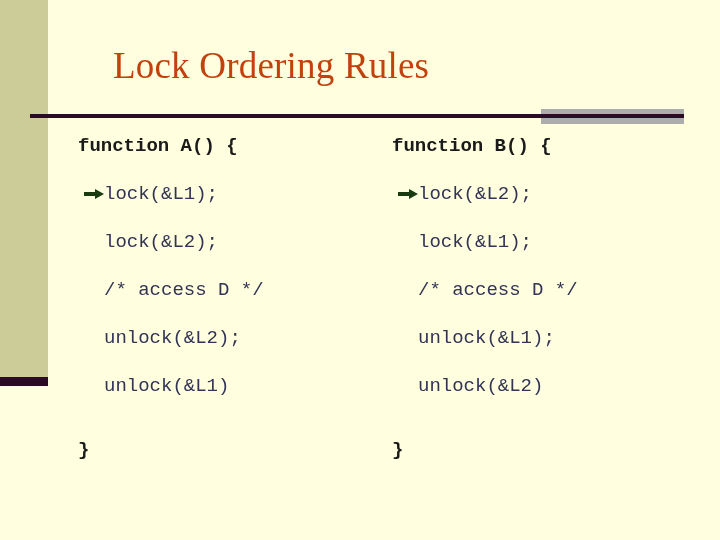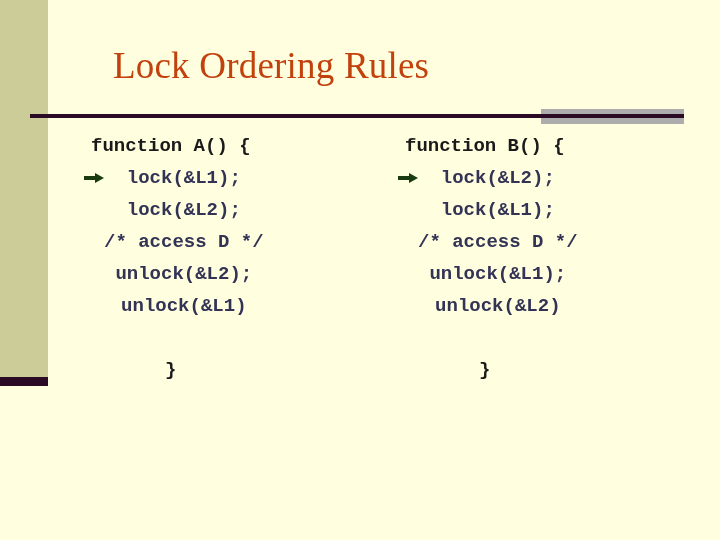--- a/index.html
+++ b/index.html
@@ -71,21 +71,20 @@
     background: #2B0A26;
   }
 
   
   .code-area {
     position: absolute;
     left: 0;
     top: 130px;
     width: 612px;
     height: 230px;
-    text-align: center;
   }
   .code-col {
     position: absolute;
     top: 0;
     font-family: "Liberation Mono", "DejaVu Sans Mono", monospace;
     font-size: 19px;
     line-height: 32px;
     white-space: pre;
   }
   .code-col.left  { left: 78px; }
@@ -98,22 +97,23 @@
   }
   .code-line.head {
     color: #1A1A1A;
     font-weight: bold;
   }
   .code-line.brace {
     color: #1A1A1A;
     font-weight: bold;
   }
   .code-line.body {
-    font-weight: bold;
+    font-weight: normal;
     padding-left: 26px;
+    margin-top: 16px;
   }
   .code-line.gap {
     height: 32px;
   }
 
   
   .arrow-icon {
     position: absolute;
     left: 6px;
     top: 11px;

